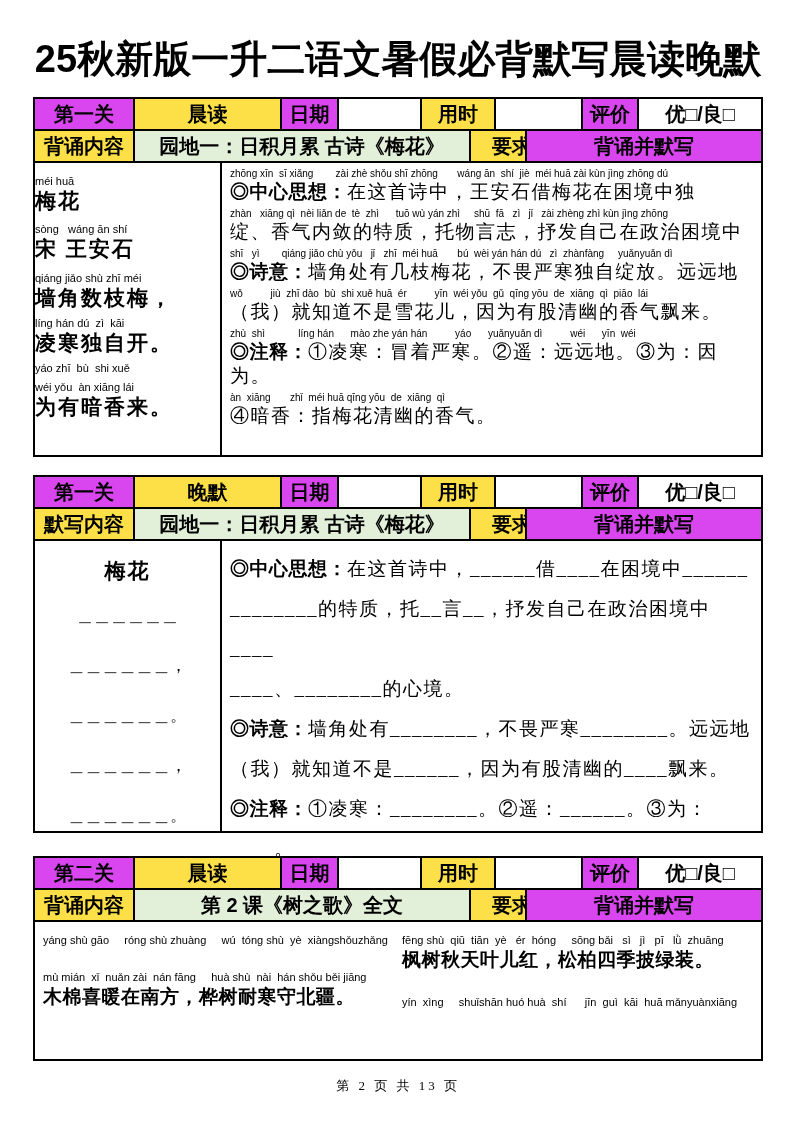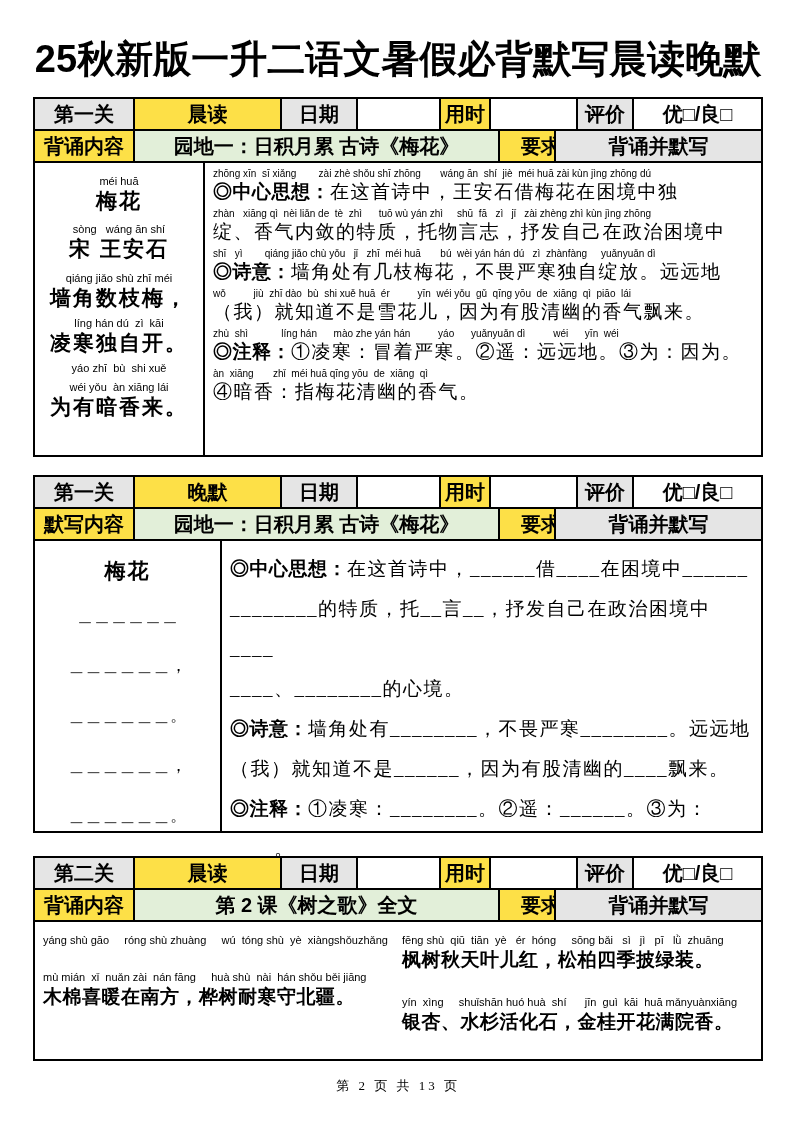--- a/index.html
+++ b/index.html
@@ -24,47 +24,47 @@
   .t2 { margin-bottom: 23px; }
 
   .hrow { display: flex; height: 32px; border-bottom: 2px solid #000; }
   .hcell {
     border-left: 2px solid #000;
     display: flex; align-items: center; justify-content: center;
     font-size: 20px; font-weight: bold; line-height: 1;
     overflow: hidden; white-space: nowrap;
   }
   .hcell:first-child { border-left: none; }
-  .bg-lav { background: #e5e5e5; text-align: right; }
+  .bg-lav { background: #d946ef; text-align: right; }
   .bg-yel { background: #fde047; }
   .bg-grn { background: #e2efd9; }
   .bg-wht { background: #ffffff; }
 
   
   .w-level { width: 98px; }
   .w-session { width: 147px; }
-  .w-datel { width: 76px; }
+  .w-datel { width: 57px; }
   .w-datev { width: 83px; }
-  .w-timel { width: 50px; }
+  .w-timel { width: 74px; }
   .w-timev { width: 87px; }
   .w-evall { width: 56px; }
   .w-evalv { flex: 1; }
   
   .w-clabel { width: 98px; }
-  .w-ctitle { width: 365px; }
+  .w-ctitle { width: 336px; }
   .w-reql { width: 56px; padding-left: 28px; }
   .w-reqv { flex: 1; }
 
   .content { display: flex; }
   .t1 .content { height: 292px; }
   .t2 .content { height: 290px; }
 
   .poem-col {
-    width: 170px; border-right: 2px solid #000;
-    text-align: center; padding-top: 12px;
+    width: 187px; border-right: 2px solid #000;
+    text-align: left; padding-top: 12px;
   }
   .py {
     font-size: 11px; line-height: 13px; white-space: pre-wrap;
     font-family: "Liberation Sans", sans-serif;
   }
   .poem-line { margin-bottom: 6px; }
   .poem-zh {
     font-size: 21px; font-weight: bold; line-height: 26px; letter-spacing: 2px;
   }
   .poem-line.title-line { margin-bottom: 9px; }
@@ -251,21 +251,20 @@
           <div class="t3-zh">木棉喜暖在南方，桦树耐寒守北疆。</div>
         </div>
       </div>
       <div class="t3col">
         <div class="t3-pair">
           <div class="py">fēng shù  qiū  tiān  yè   ér  hóng     sōng bǎi   sì   jì   pī   lǜ  zhuāng</div>
           <div class="t3-zh">枫树秋天叶儿红，松柏四季披绿装。</div>
         </div>
         <div class="t3-pair">
           <div class="py">yín  xìng     shuǐshān huó huà  shí      jīn  guì  kāi  huā mǎnyuànxiāng</div>
-          <div class="t3-zh">银杏、水杉活化石，金桂开花满院香。</div>
         </div>
       </div>
     </div>
   </div>
 
   <div class="footer">第 2 页 共 13 页</div>
 
 </div>
 
 </body></html>

